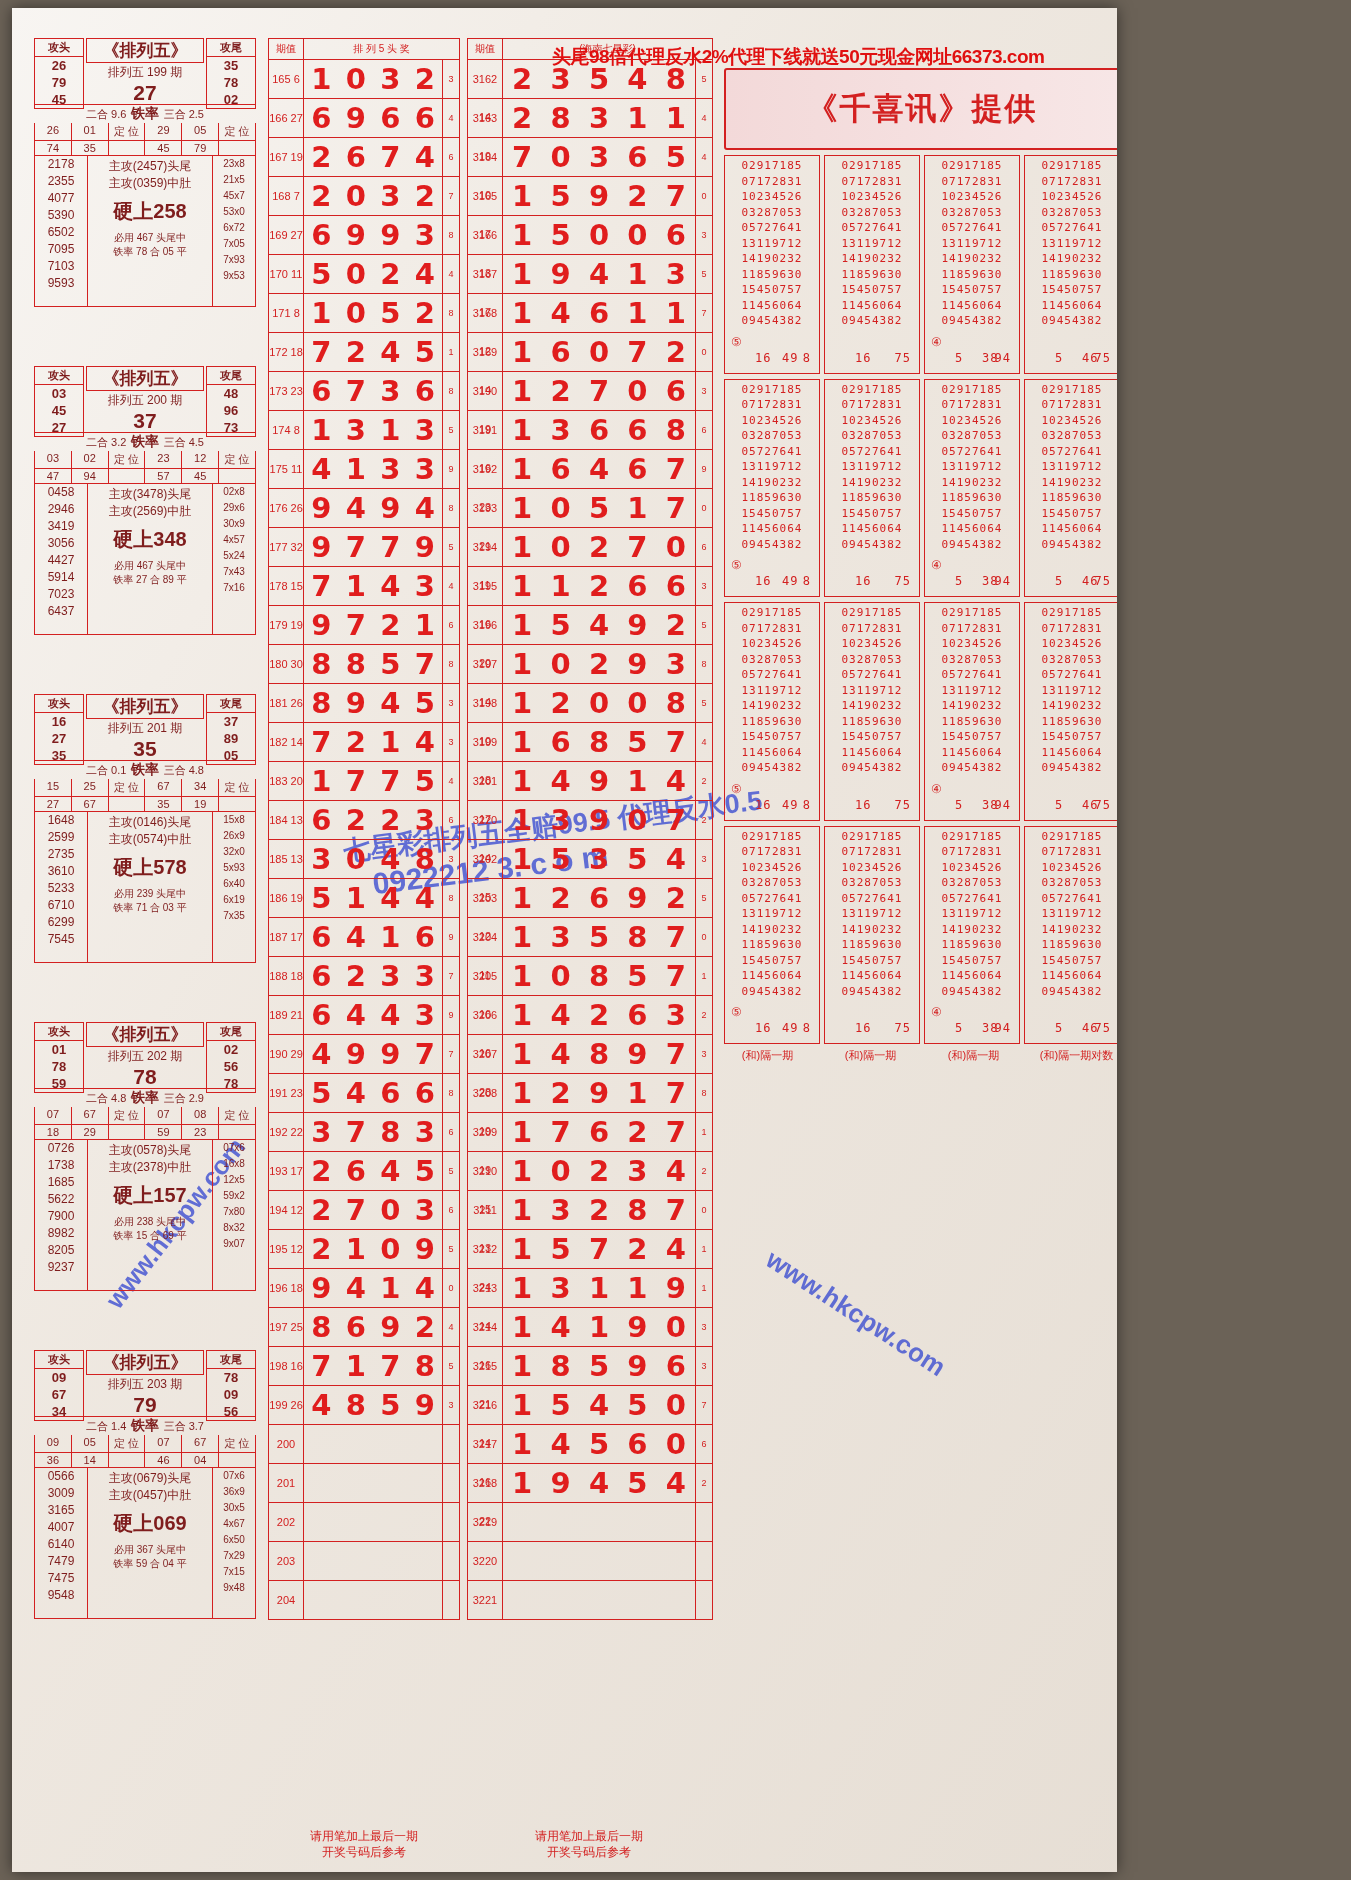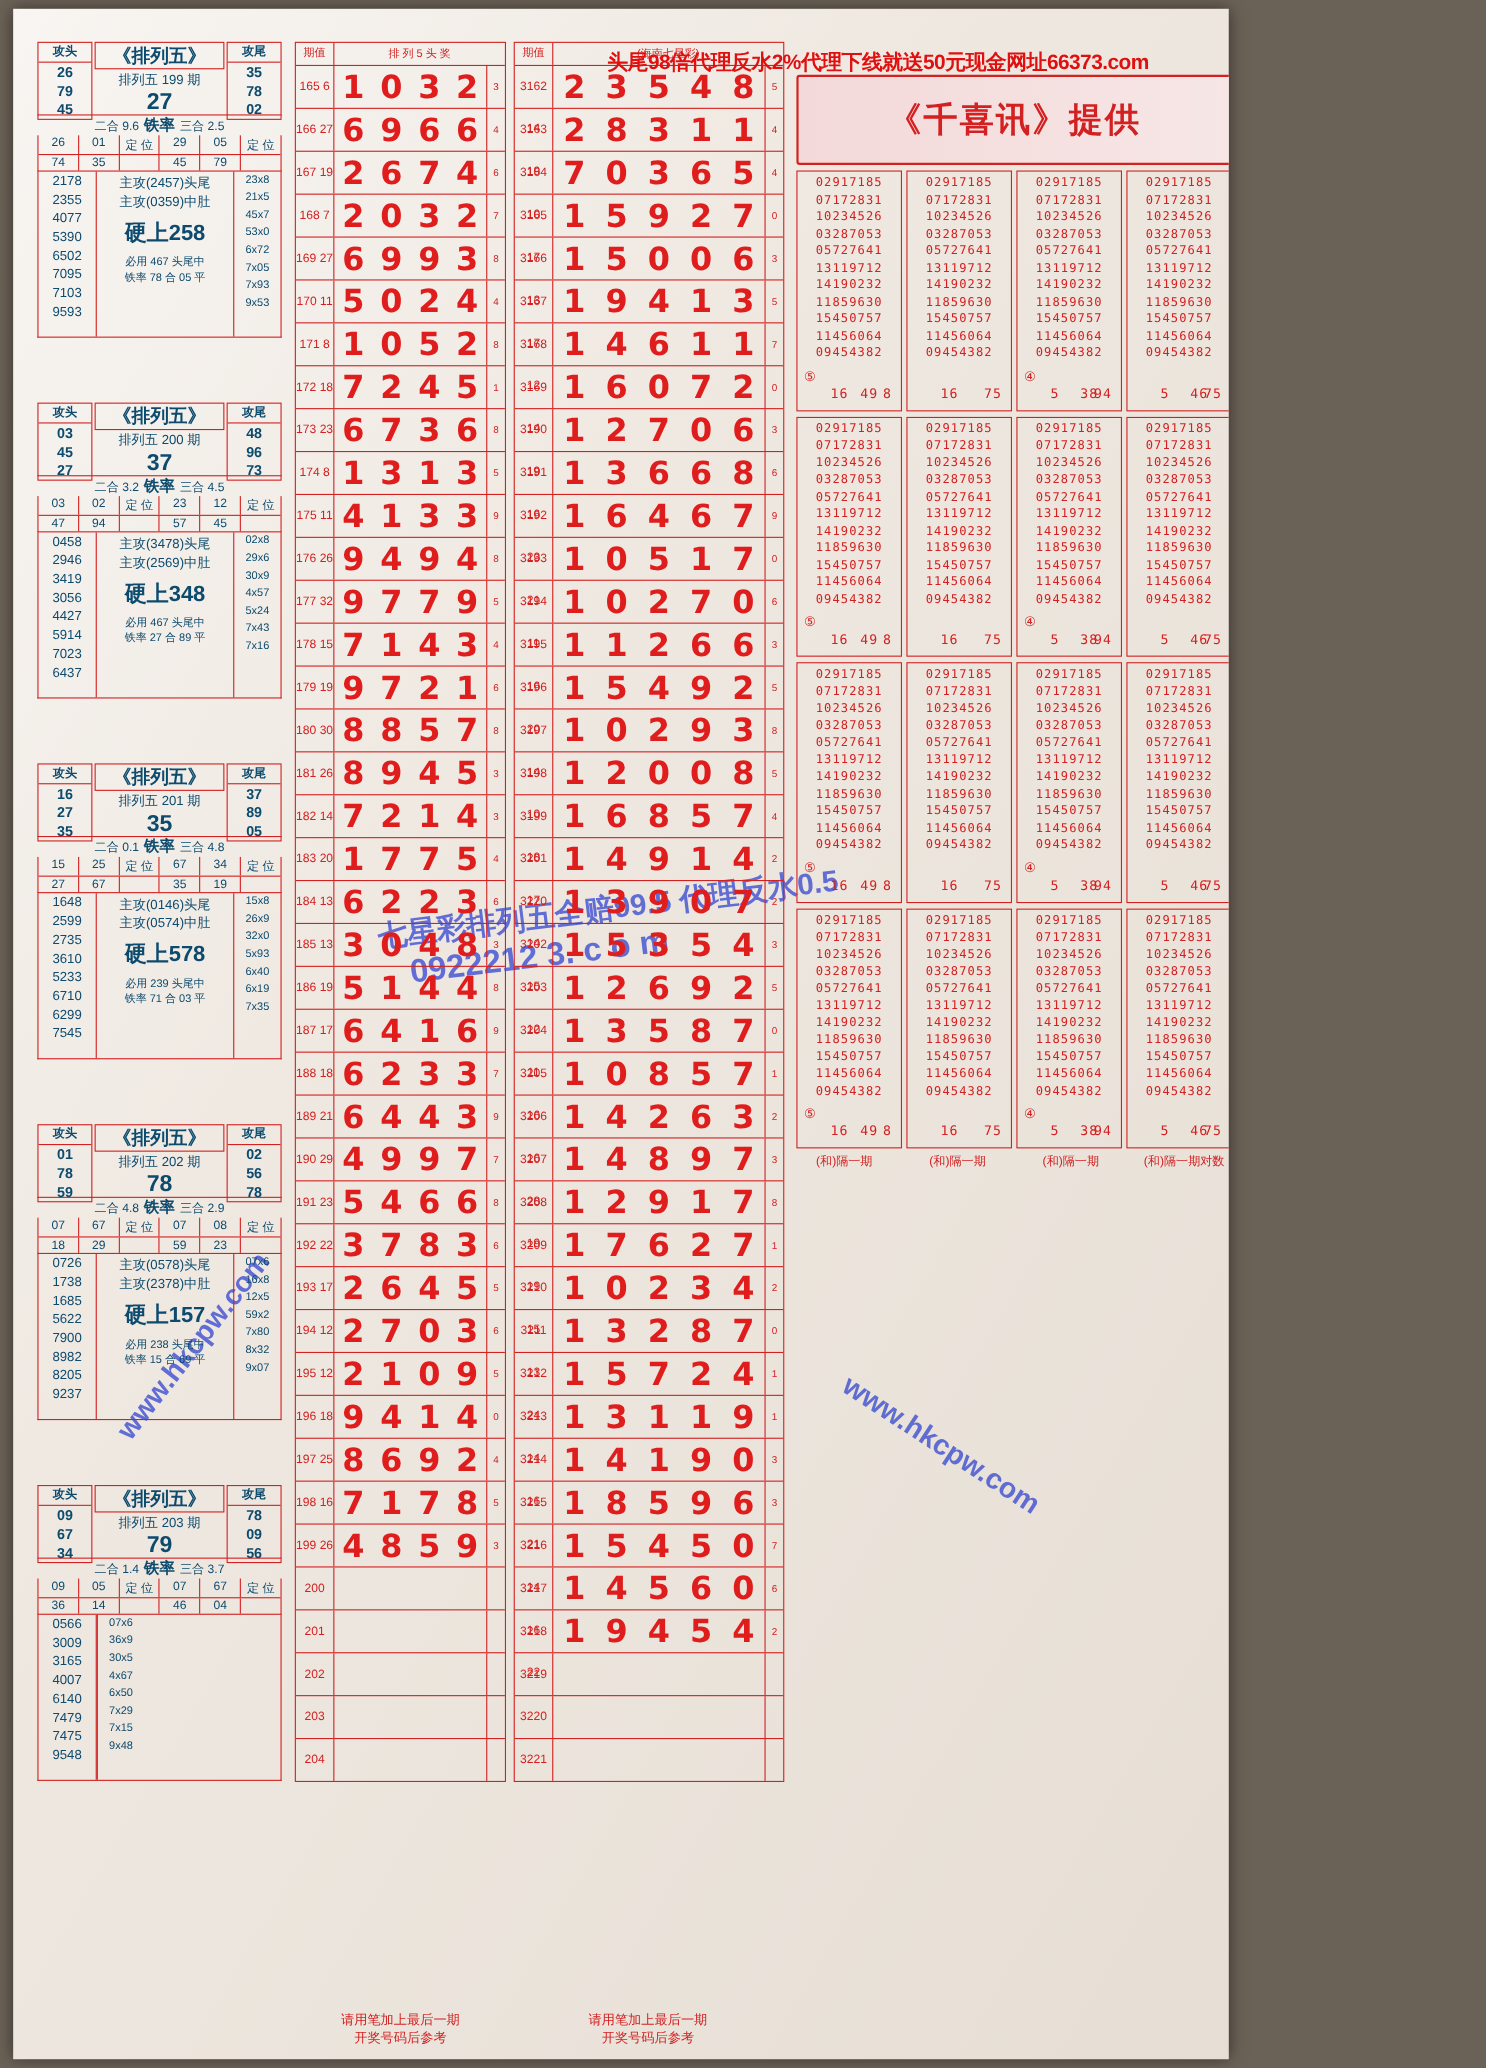--- a/index.html
+++ b/index.html
@@ -24,21 +24,21 @@
   }
 
   
   #banner{
     position:absolute;left:540px;top:36px;width:560px;height:26px;
     color:#e01010;font-weight:bold;font-size:19px;letter-spacing:-.5px;
     white-space:nowrap;z-index:30;
   }
 
   
-  .leftblk{position:absolute;left:22px;width:222px;color:#0c4a6e;}
+  .leftblk{position:absolute;left:22px;width:222px;color:#7f1d1d;}
   .lb-head{position:relative;height:66px;}
   .cornerbox{
     position:absolute;top:0;width:48px;border:1px solid #d32020;text-align:center;
     font-size:13px;line-height:17px;font-weight:bold;
   }
   .cornerbox.l{left:0;}
   .cornerbox.r{right:0;}
   .cornerbox .t{border-bottom:1px solid #d32020;font-size:11px;}
   .title-mid{
     position:absolute;left:52px;right:52px;top:0;text-align:center;
@@ -467,20 +467,27 @@
         <div class="lb-nums">
           <div>0566</div>
             <div>3009</div>
             <div>3165</div>
             <div>4007</div>
             <div>6140</div>
             <div>7479</div>
             <div>7475</div>
             <div>9548</div>
         </div>
+        <div class="lb-main">
+          <div class="m1">主攻(0679)头尾</div>
+          <div class="m2">主攻(0457)中肚</div>
+          <div class="big">硬上069</div>
+          <div class="s">必用 367 头尾中</div>
+          <div class="s">铁率 59 合 04 平</div>
+        </div>
         <div class="lb-right">
           <div>07x6</div>
             <div>36x9</div>
             <div>30x5</div>
             <div>4x67</div>
             <div>6x50</div>
             <div>7x29</div>
             <div>7x15</div>
             <div>9x48</div>
         </div>

